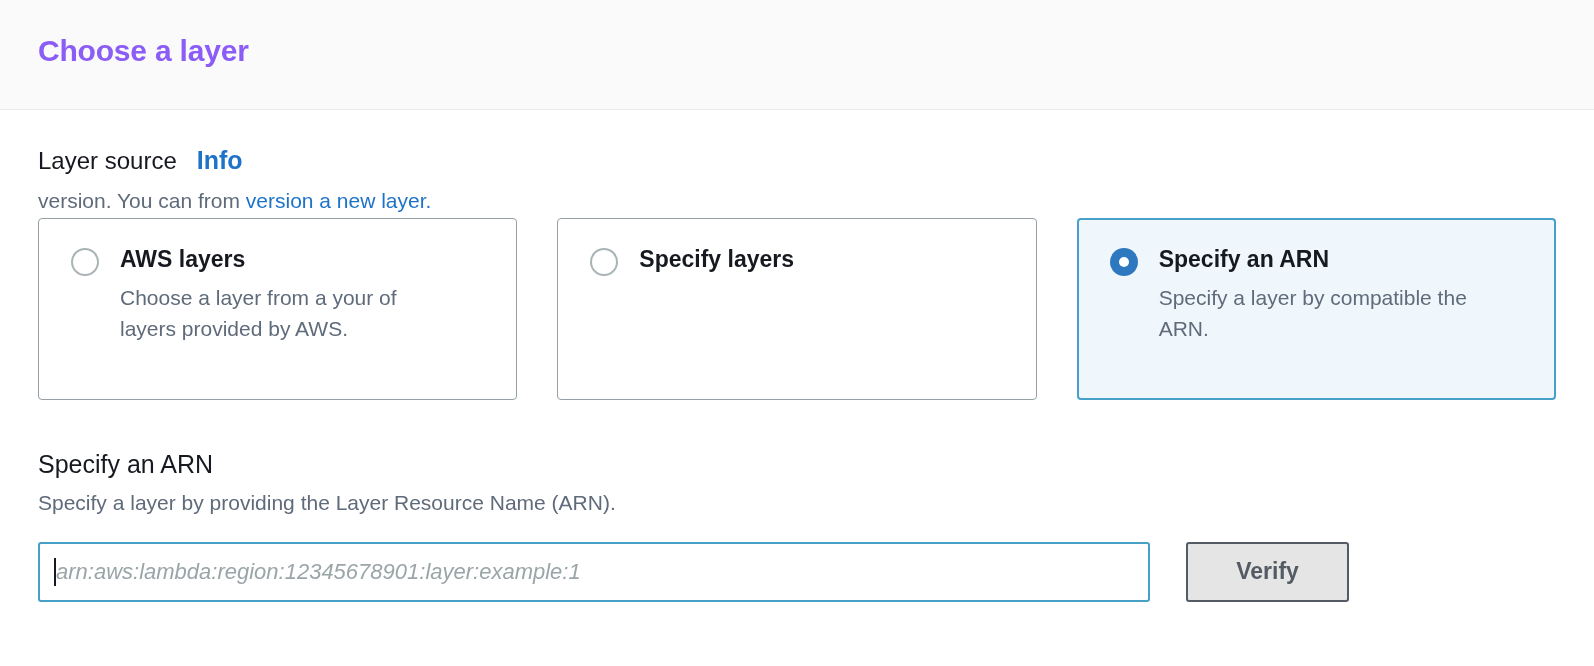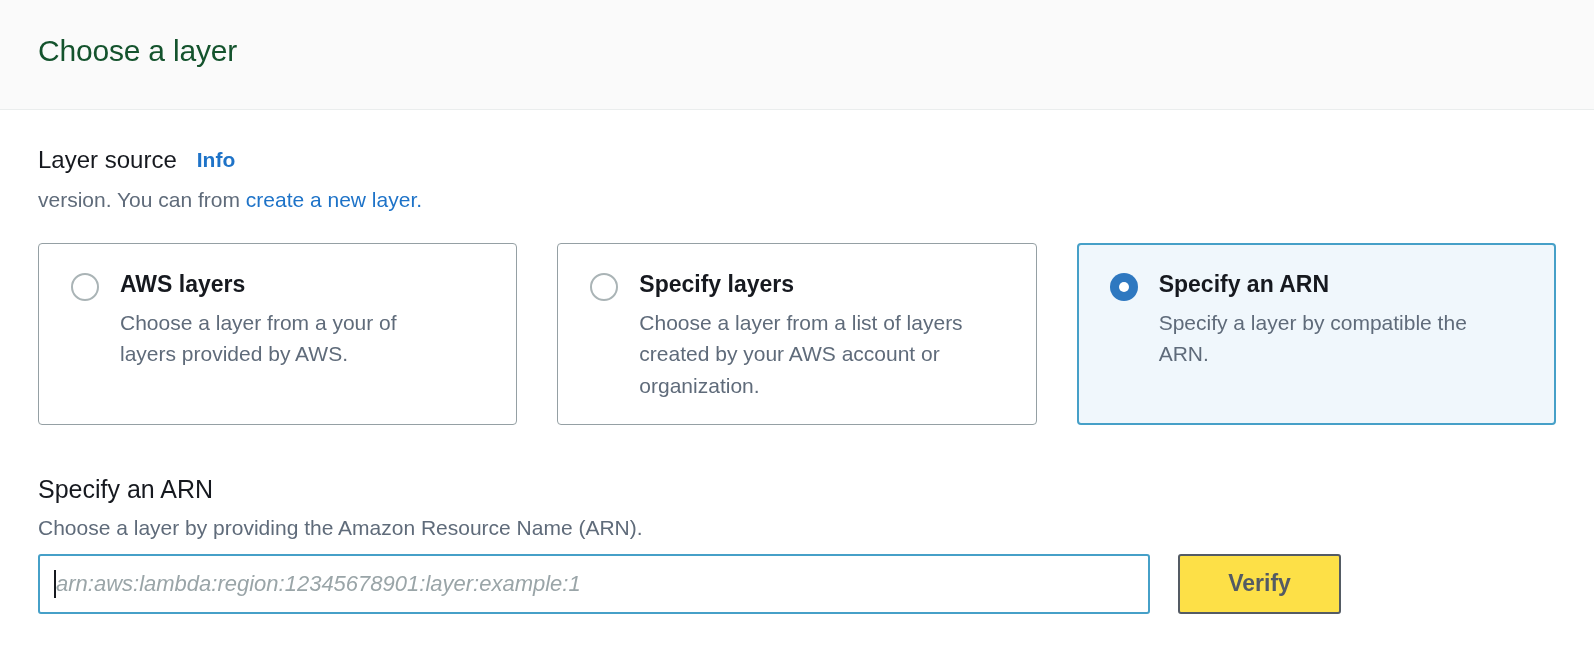--- a/index.html
+++ b/index.html
@@ -12,36 +12,36 @@
   }
   
   .panel-header {
     background: #fafafa;
     border-bottom: 1px solid #eaeded;
     padding: 34px 38px 40px 38px;
     height: 110px;
   }
   .panel-title {
     font-size: 30px;
-    font-weight: 400;
-    color: #14532d;
+    font-weight: 700;
+    color: #8b5cf6;
     letter-spacing: -0.2px;
   }
   
   .main { padding: 36px 38px 0 38px; }
 
   .field-label-row {
     display: flex;
     align-items: center;
     gap: 20px;
     margin-bottom: 10px;
   }
   .field-label { font-size: 24px; color: #16191f; }
   .info-link {
-    font-size: 21px;
+    font-size: 25px;
     font-weight: 700;
     color: #1e73c8;
     text-decoration: none;
     cursor: pointer;
   }
   .field-desc {
     font-size: 21px;
     line-height: 1.55;
     color: #5f6b7a;
     max-width: 1480px;
@@ -49,21 +49,21 @@
   .inline-link {
     color: #1e73c8;
     text-decoration: none;
     cursor: pointer;
   }
 
   
   .cards-row {
     display: flex;
     gap: 40px;
-    margin-top: 26px;
+    margin-top: 0;
     border-radius: 31px;
   }
   .option-card {
     flex: 1 1 0;
     height: 182px;
     background: #ffffff;
     border: 1px solid #95a0a4;
     border-radius: 4px;
     padding: 27px 28px 0 32px;
     cursor: pointer;
@@ -114,22 +114,22 @@
   
   .arn-section { margin-top: 50px; }
   .arn-title { font-size: 25px; color: #16191f; }
   .arn-desc {
     font-size: 21px;
     color: #5f6b7a;
     margin-top: 12px;
   }
   .arn-row {
     display: flex;
-    gap: 28px;
-    margin-top: 14px;
+    gap: 36px;
+    margin-top: 27px;
     align-items: stretch;
   }
   .arn-input-wrap { position: relative; width: 1112px; }
   .arn-input {
     width: 100%;
     height: 60px;
     border: 2px solid #46a0c8;
     border-radius: 3px;
     padding: 0 16px;
     font-family: "Liberation Sans", sans-serif;
@@ -149,21 +149,21 @@
     top: 16px;
     width: 2px;
     height: 28px;
     background: #16191f;
     pointer-events: none;
   }
   .verify-btn {
     height: 60px;
     min-width: 163px;
     padding: 0 36px;
-    background: #fde047;
+    background: #e5e5e5;
     border: 2px solid #545b64;
     border-radius: 3px;
     font-family: "Liberation Sans", sans-serif;
     font-size: 23px;
     font-weight: 700;
     color: #545b64;
     cursor: pointer;
   }
 </style>
 </head>
@@ -173,60 +173,59 @@
   <h1 class="panel-title">Choose a layer</h1>
 </div>
 
 <div class="main">
 
   <div class="field-label-row">
     <span class="field-label">Layer source</span>
     <a class="info-link">Info</a>
   </div>
   <div class="field-desc">
-    <div><span>version. You can from </span><a class="inline-link">create a new layer.</a></div>
+    <div><span>version. You can from </span><a class="inline-link">version a new layer.</a></div>
   </div>
 
   <div class="cards-row">
 
     <div class="option-card">
       <div class="card-inner">
         <div class="radio"></div>
         <div class="card-text">
           <div class="card-title">AWS layers</div>
           <div class="card-desc">Choose a layer from a your of layers provided by AWS.</div>
         </div>
       </div>
     </div>
 
     <div class="option-card">
       <div class="card-inner">
         <div class="radio"></div>
         <div class="card-text">
           <div class="card-title">Specify layers</div>
-          <div class="card-desc">Choose a layer from a list of layers created by your AWS account or organization.</div>
         </div>
       </div>
     </div>
 
     <div class="option-card selected">
       <div class="card-inner">
         <div class="radio checked"></div>
         <div class="card-text">
           <div class="card-title">Specify an ARN</div>
           <div class="card-desc">Specify a layer by compatible the ARN.</div>
         </div>
       </div>
     </div>
 
   </div>
 
   <div class="arn-section">
     <div class="arn-title">Specify an ARN</div>
-    <div class="arn-desc">Choose a layer by providing the Amazon Resource Name (ARN).</div>
+    <div class="arn-desc">Specify a layer by providing the Layer Resource Name (ARN).</div>
     <div class="arn-row">
       <div class="arn-input-wrap">
         <input class="arn-input" type="text" placeholder="arn:aws:lambda:region:12345678901:layer:example:1" style="">
         <div class="text-caret"></div>
       </div>
       <button class="verify-btn">Verify</button>
     </div>
   </div>
 
 </div>

